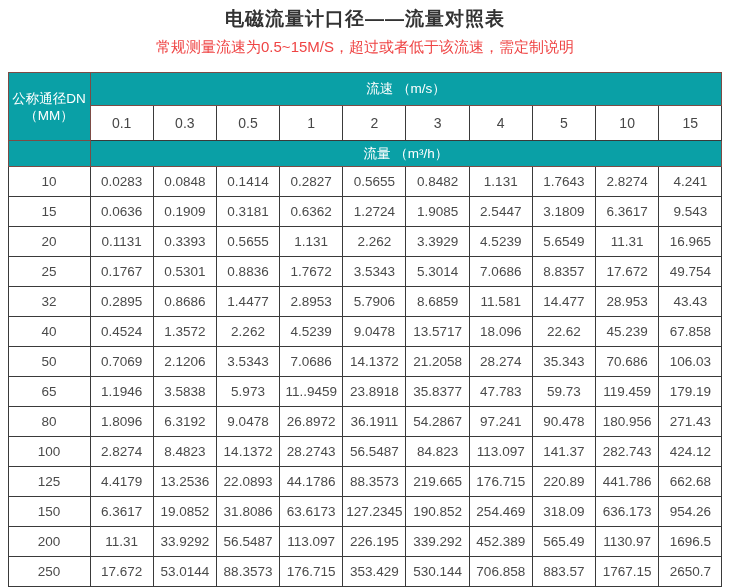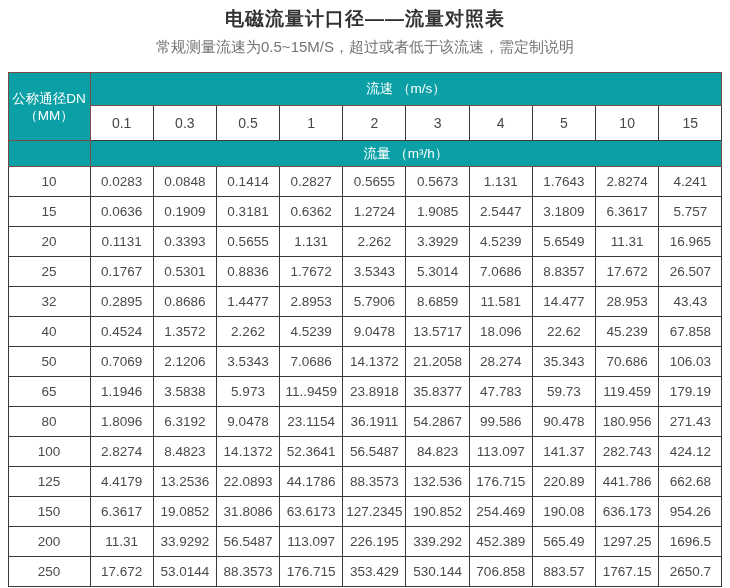--- a/index.html
+++ b/index.html
@@ -19,21 +19,21 @@
     font-weight: bold;
     color: #333333;
     line-height: 26px;
     letter-spacing: 1px;
   }
   .page-subtitle {
     margin-top: 5px;
     margin-bottom: 15px;
     text-align: center;
     font-size: 15px;
-    color: #737373;
+    color: #ef4444;
     line-height: 20px;
   }
   table.flow-table {
     width: 714px;
     margin: 0 auto;
     border-collapse: collapse;
     table-layout: fixed;
   }
   table.flow-table col.dn-col { width: 82px; }
   table.flow-table col.val-col { width: 63.2px; }
@@ -116,38 +116,38 @@
       </tr>
     </thead>
     <tbody id="table-body">
         <tr>
           <td>10</td>
           <td>0.0283</td>
           <td>0.0848</td>
           <td>0.1414</td>
           <td>0.2827</td>
           <td>0.5655</td>
-          <td>0.5673</td>
+          <td>0.8482</td>
           <td>1.131</td>
           <td>1.7643</td>
           <td>2.8274</td>
           <td>4.241</td>
         </tr>
         <tr>
           <td>15</td>
           <td>0.0636</td>
           <td>0.1909</td>
           <td>0.3181</td>
           <td>0.6362</td>
           <td>1.2724</td>
           <td>1.9085</td>
           <td>2.5447</td>
           <td>3.1809</td>
           <td>6.3617</td>
-          <td>5.757</td>
+          <td>9.543</td>
         </tr>
         <tr>
           <td>20</td>
           <td>0.1131</td>
           <td>0.3393</td>
           <td>0.5655</td>
           <td>1.131</td>
           <td>2.262</td>
           <td>3.3929</td>
           <td>4.5239</td>
@@ -159,21 +159,21 @@
           <td>25</td>
           <td>0.1767</td>
           <td>0.5301</td>
           <td>0.8836</td>
           <td>1.7672</td>
           <td>3.5343</td>
           <td>5.3014</td>
           <td>7.0686</td>
           <td>8.8357</td>
           <td>17.672</td>
-          <td>26.507</td>
+          <td>49.754</td>
         </tr>
         <tr>
           <td>32</td>
           <td>0.2895</td>
           <td>0.8686</td>
           <td>1.4477</td>
           <td>2.8953</td>
           <td>5.7906</td>
           <td>8.6859</td>
           <td>11.581</td>
@@ -218,78 +218,78 @@
           <td>47.783</td>
           <td>59.73</td>
           <td>119.459</td>
           <td>179.19</td>
         </tr>
         <tr>
           <td>80</td>
           <td>1.8096</td>
           <td>6.3192</td>
           <td>9.0478</td>
-          <td>23.1154</td>
+          <td>26.8972</td>
           <td>36.1911</td>
           <td>54.2867</td>
-          <td>99.586</td>
+          <td>97.241</td>
           <td>90.478</td>
           <td>180.956</td>
           <td>271.43</td>
         </tr>
         <tr>
           <td>100</td>
           <td>2.8274</td>
           <td>8.4823</td>
           <td>14.1372</td>
-          <td>52.3641</td>
+          <td>28.2743</td>
           <td>56.5487</td>
           <td>84.823</td>
           <td>113.097</td>
           <td>141.37</td>
           <td>282.743</td>
           <td>424.12</td>
         </tr>
         <tr>
           <td>125</td>
           <td>4.4179</td>
           <td>13.2536</td>
           <td>22.0893</td>
           <td>44.1786</td>
           <td>88.3573</td>
-          <td>132.536</td>
+          <td>219.665</td>
           <td>176.715</td>
           <td>220.89</td>
           <td>441.786</td>
           <td>662.68</td>
         </tr>
         <tr>
           <td>150</td>
           <td>6.3617</td>
           <td>19.0852</td>
           <td>31.8086</td>
           <td>63.6173</td>
           <td>127.2345</td>
           <td>190.852</td>
           <td>254.469</td>
-          <td>190.08</td>
+          <td>318.09</td>
           <td>636.173</td>
           <td>954.26</td>
         </tr>
         <tr>
           <td>200</td>
           <td>11.31</td>
           <td>33.9292</td>
           <td>56.5487</td>
           <td>113.097</td>
           <td>226.195</td>
           <td>339.292</td>
           <td>452.389</td>
           <td>565.49</td>
-          <td>1297.25</td>
+          <td>1130.97</td>
           <td>1696.5</td>
         </tr>
         <tr>
           <td>250</td>
           <td>17.672</td>
           <td>53.0144</td>
           <td>88.3573</td>
           <td>176.715</td>
           <td>353.429</td>
           <td>530.144</td>

